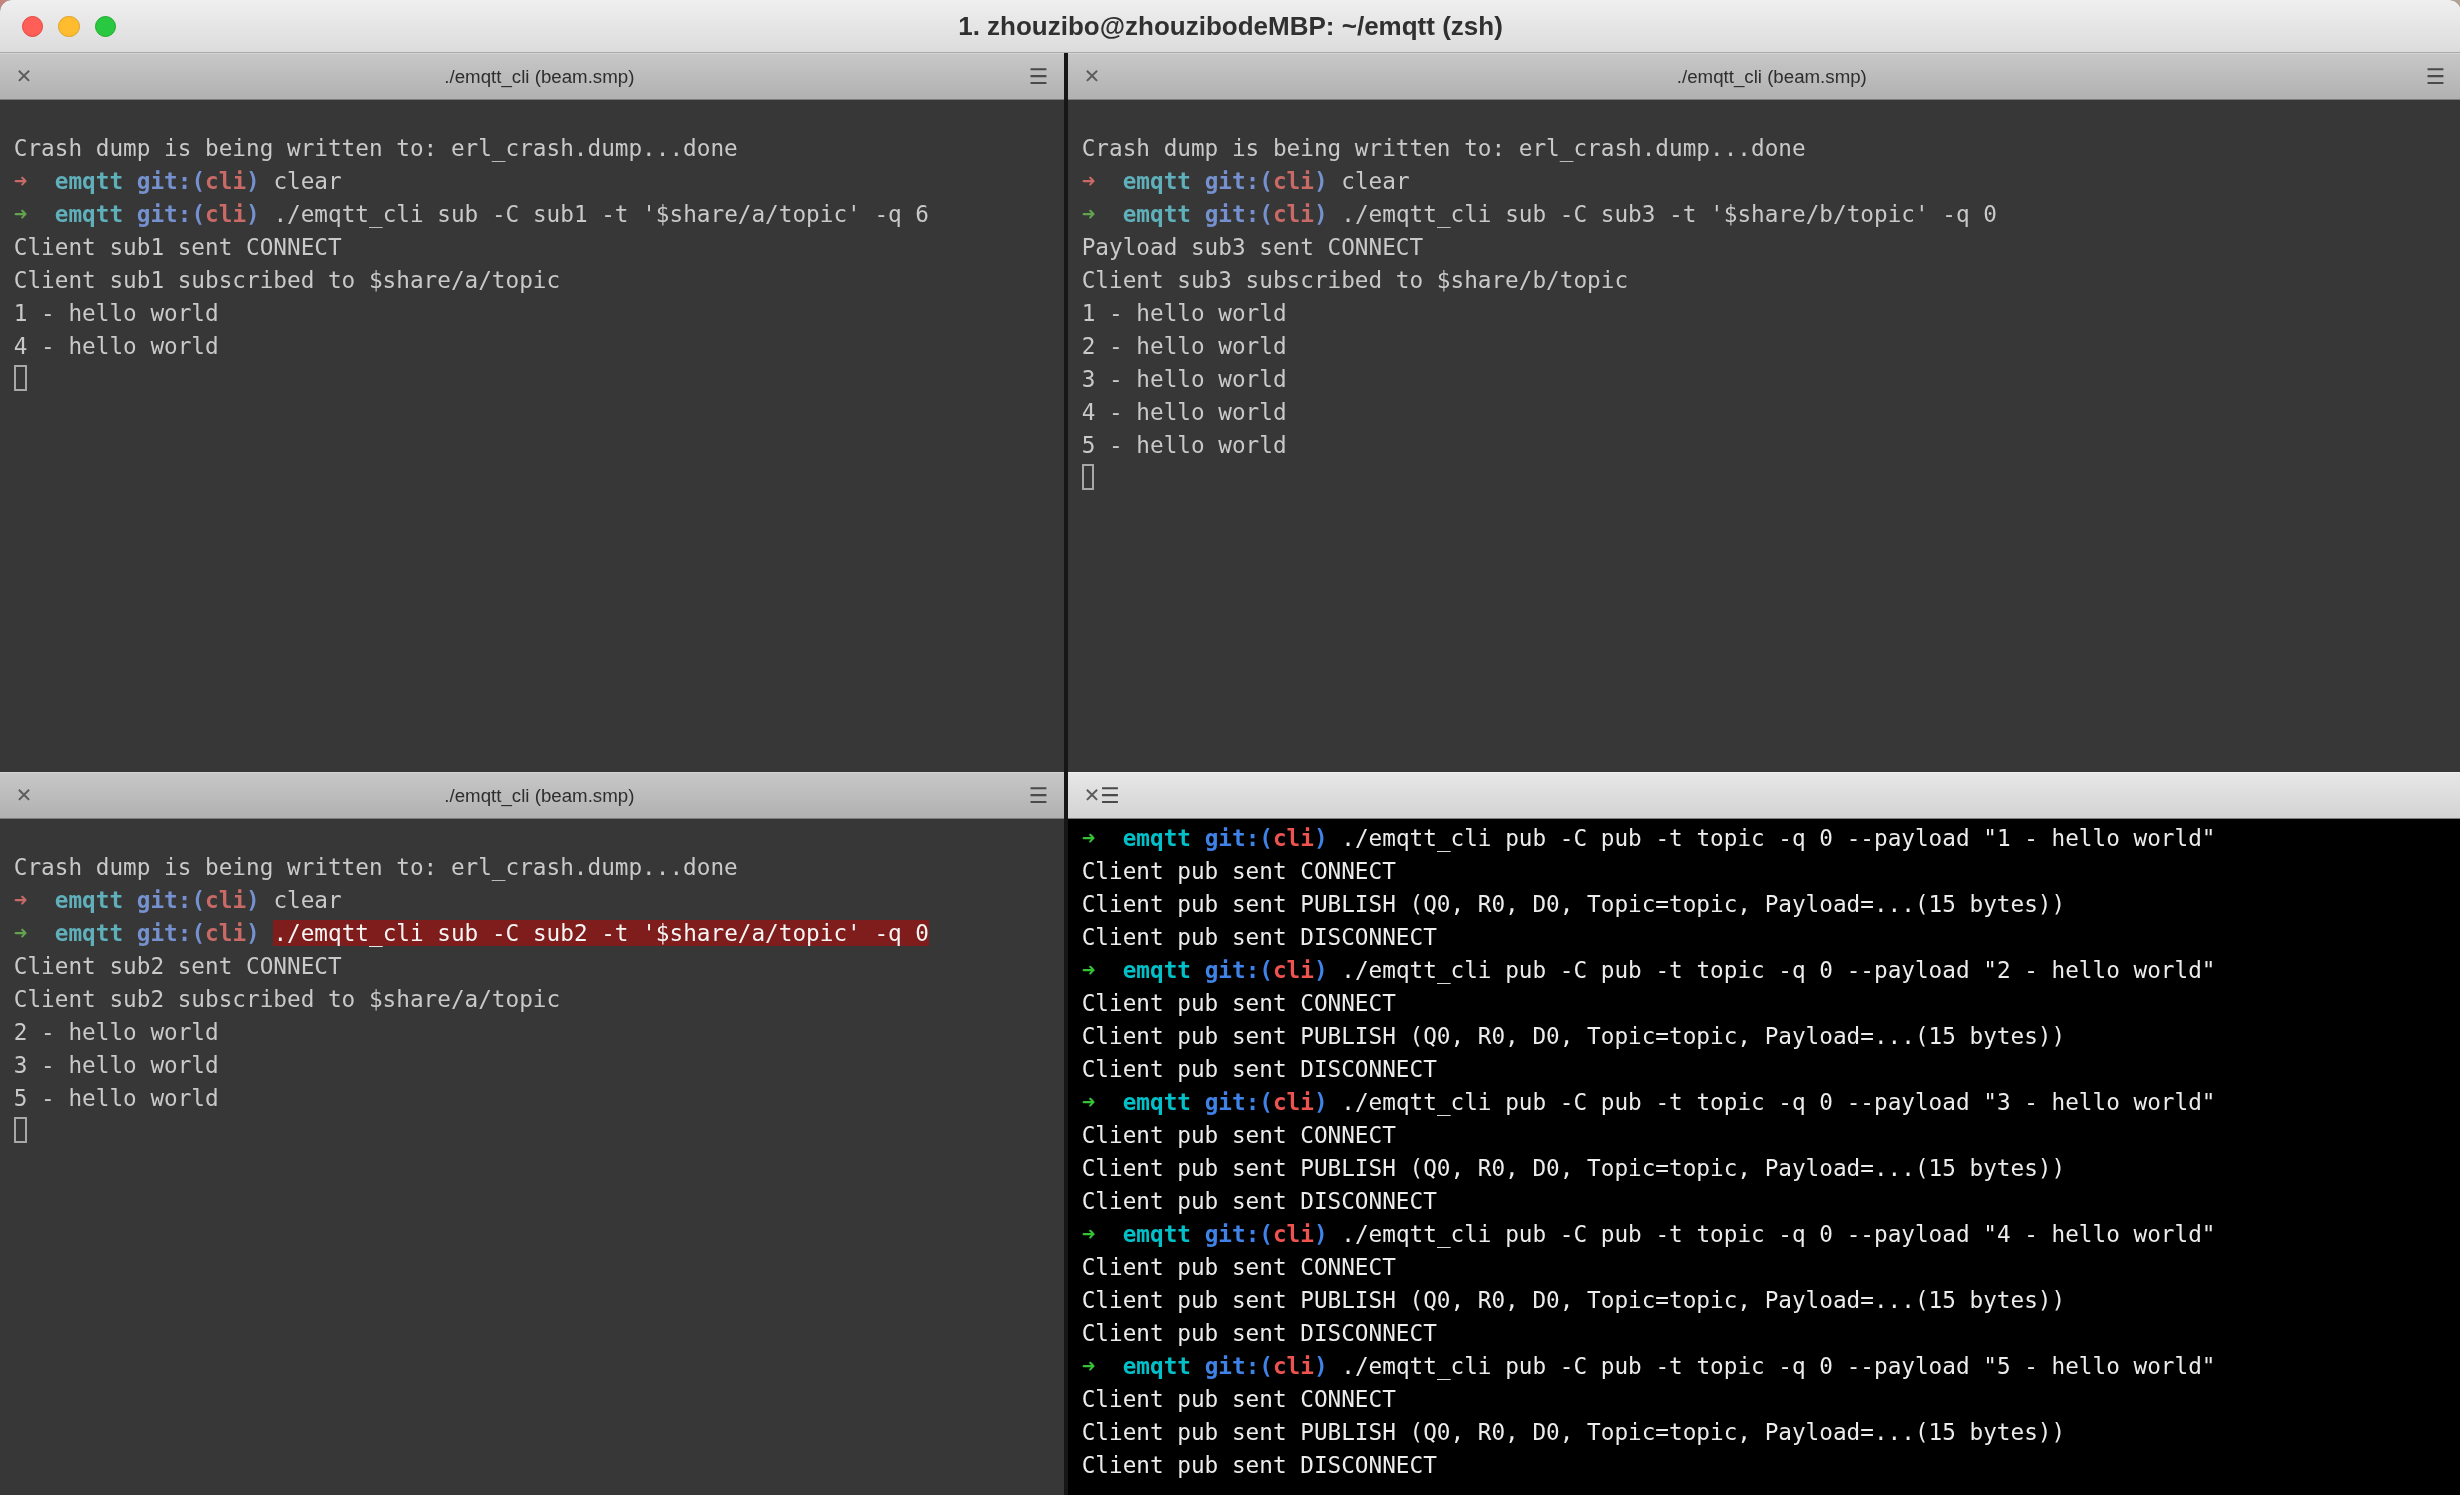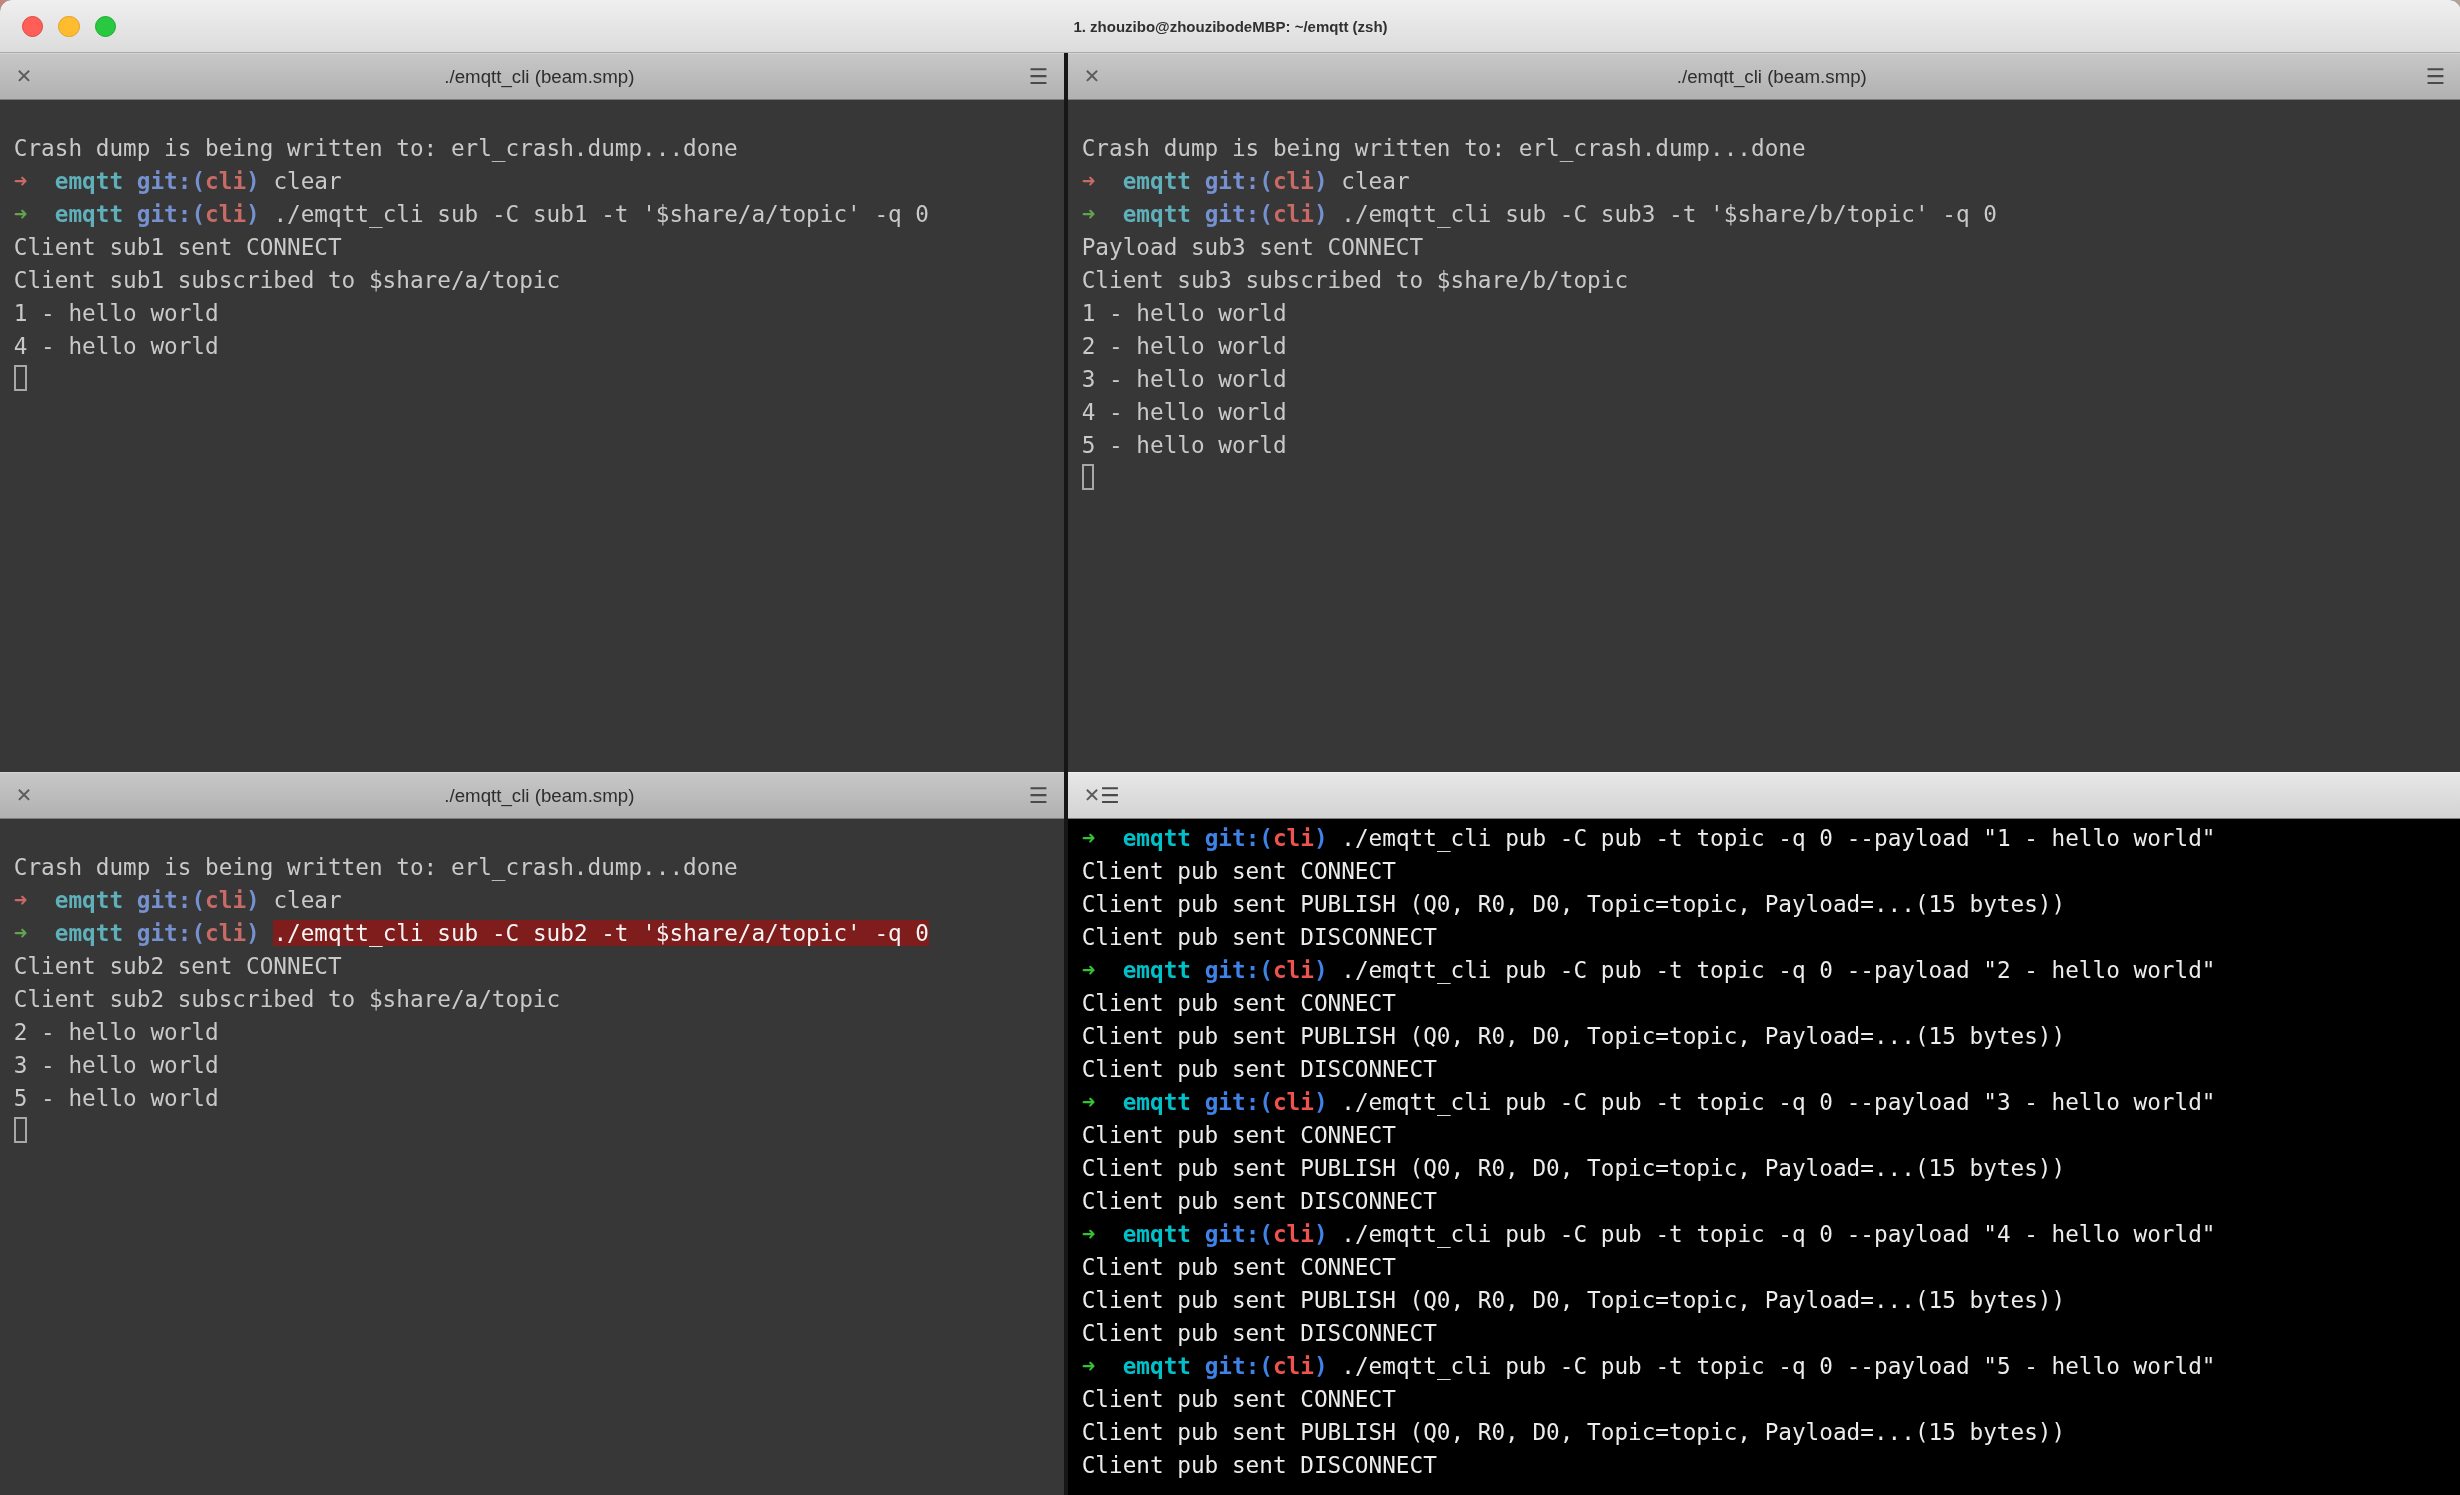--- a/index.html
+++ b/index.html
@@ -14,21 +14,21 @@
 
   
   .titlebar { height:53px; flex:0 0 53px; position:relative;
     background:linear-gradient(#efefef,#dcdcdc); border-bottom:1px solid #a9a9a9; }
   .traffic { position:absolute; left:21.7px; top:0; height:53px; display:flex; align-items:center; gap:14.8px; }
   .light { width:21.7px; height:21.7px; border-radius:50%; display:inline-block; }
   .light.red    { background:#ff5f57; border:1px solid #e0443e; }
   .light.yellow { background:#febc2e; border:1px solid #dea123; }
   .light.green  { background:#28c840; border:1px solid #1aab29; }
   .win-title { position:absolute; left:0; right:0; top:0; height:53px; line-height:53px;
-    text-align:center; font-size:15px; font-weight:700; color:#303030; }
+    text-align:center; font-size:26px; font-weight:700; color:#303030; }
 
   
   .panes-row { flex:1; display:flex; min-height:0; }
   .col { display:flex; flex-direction:column; min-width:0; }
   .col-left { width:1064px; flex:0 0 1064px; }
   .vdivider { width:3.9px; flex:0 0 3.9px; background:#161616; }
   .col-right { flex:1; }
 
   .pane { display:flex; flex-direction:column; min-height:0; }
   .pane-top { flex:0 0 719px; }
@@ -91,21 +91,21 @@
 
       <section class="pane pane-top dim">
         <div class="tabbar">
           <span class="tab-close">✕</span>
           <span class="tab-title">./emqtt_cli (beam.smp)</span>
           <span class="tab-menu">☰</span>
         </div>
         <div class="term-body">
             <div class="term-line"><span class="seg-fg">Crash dump is being written to: erl_crash.dump...done</span></div>
             <div class="term-line"><span class="seg-arrow-red">➜</span><span class="seg-fg">  </span><span class="seg-cyan">emqtt</span><span class="seg-fg"> </span><span class="seg-blue">git:(</span><span class="seg-red">cli</span><span class="seg-blue">)</span><span class="seg-fg"> clear</span></div>
-            <div class="term-line"><span class="seg-arrow-green">➜</span><span class="seg-fg">  </span><span class="seg-cyan">emqtt</span><span class="seg-fg"> </span><span class="seg-blue">git:(</span><span class="seg-red">cli</span><span class="seg-blue">)</span><span class="seg-fg"> ./emqtt_cli sub -C sub1 -t '$share/a/topic' -q 0</span></div>
+            <div class="term-line"><span class="seg-arrow-green">➜</span><span class="seg-fg">  </span><span class="seg-cyan">emqtt</span><span class="seg-fg"> </span><span class="seg-blue">git:(</span><span class="seg-red">cli</span><span class="seg-blue">)</span><span class="seg-fg"> ./emqtt_cli sub -C sub1 -t '$share/a/topic' -q 6</span></div>
             <div class="term-line"><span class="seg-fg">Client sub1 sent CONNECT</span></div>
             <div class="term-line"><span class="seg-fg">Client sub1 subscribed to $share/a/topic</span></div>
             <div class="term-line"><span class="seg-fg">1 - hello world</span></div>
             <div class="term-line"><span class="seg-fg">4 - hello world</span></div>
             <div class="term-line"><span class="seg-cursor"></span></div>
           </div>
       </section>
 
       <section class="pane pane-bottom dim">
         <div class="tabbar">

